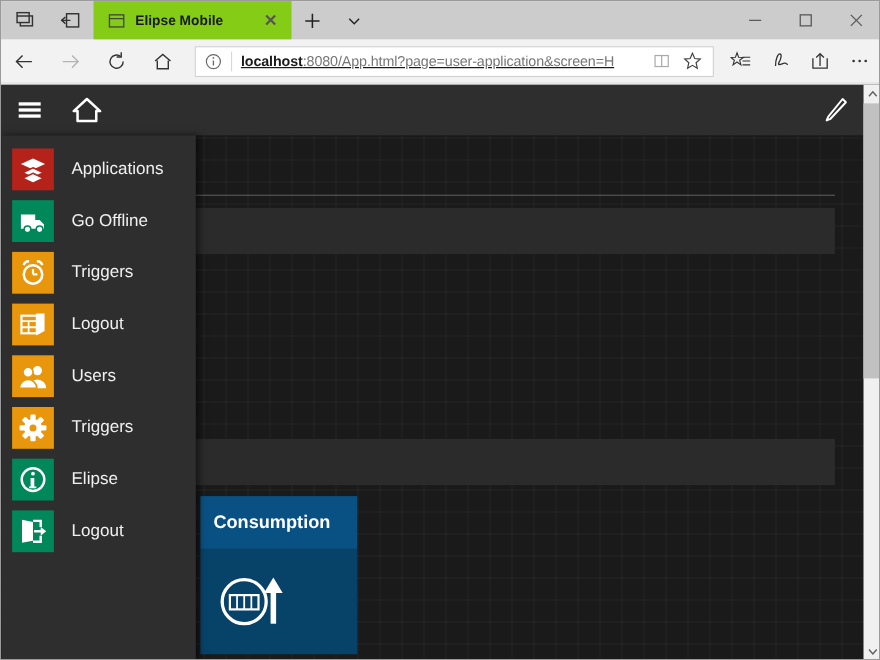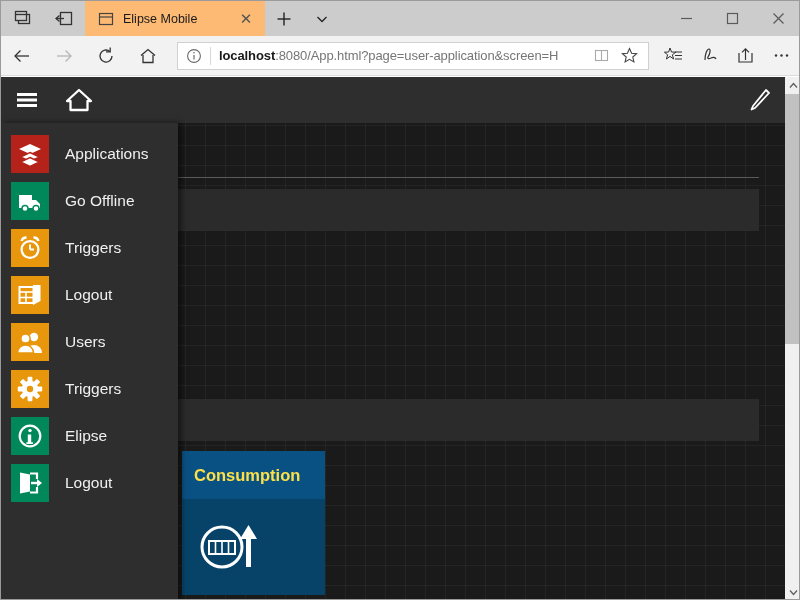--- a/index.html
+++ b/index.html
@@ -25,23 +25,24 @@
     display: flex; align-items: flex-end;
   }
   .tabstrip-btn {
     width: 42px; height: 35px;
     display: flex; align-items: center; justify-content: center;
     color: #333;
   }
   .tab {
     position: relative;
     height: 35px; width: 180px;
-    background: #fdba74;
+    background: #84cc16;
     display: flex; align-items: center;
     padding: 0 6px 0 12px;
+    font-weight: bold;
   }
   .tab-favicon { width: 18px; height: 18px; flex: 0 0 18px; margin-right: 8px; }
   .tab-title {
     flex: 1 1 auto;
     font-size: 12.5px; color: #1a1a1a;
     white-space: nowrap; overflow: hidden;
   }
   .tab-close {
     width: 26px; height: 26px; flex: 0 0 26px;
     display: flex; align-items: center; justify-content: center;
@@ -52,20 +53,21 @@
     display: flex; align-items: center; justify-content: center;
     color: #222;
   }
 
   .navbar {
     position: absolute; left: 0; top: 35px;
     width: 800px; height: 40px;
     background: #f2f2f2;
     display: flex; align-items: center;
     border-bottom: 1px solid #dcdcdc;
+    text-decoration: underline;
   }
   .nav-btn {
     width: 42px; height: 38px;
     display: flex; align-items: center; justify-content: center;
     color: #333;
   }
   .nav-btn.disabled { color: #b4b4b4; }
   .urlbar {
     flex: 1 1 auto;
     height: 28px; margin: 0 6px 0 8px;
@@ -164,21 +166,21 @@
     position: absolute;
     width: 143px; height: 144px;
     overflow: hidden;
   }
   .tile-head {
     height: 48px;
     display: flex; align-items: center;
     padding: 0 0 0 12px;
   }
   .tile-head span {
-    font-size: 16.5px; font-weight: bold; color: #fde047;
+    font-size: 16.5px; font-weight: bold; color: #ffffff;
     white-space: nowrap;
   }
   .tile-body {
     height: 96px;
     position: relative;
   }
   .tile-icon {
     position: absolute; left: 14px; top: 18px;
     width: 72px; height: 60px;
     color: #ffffff;

